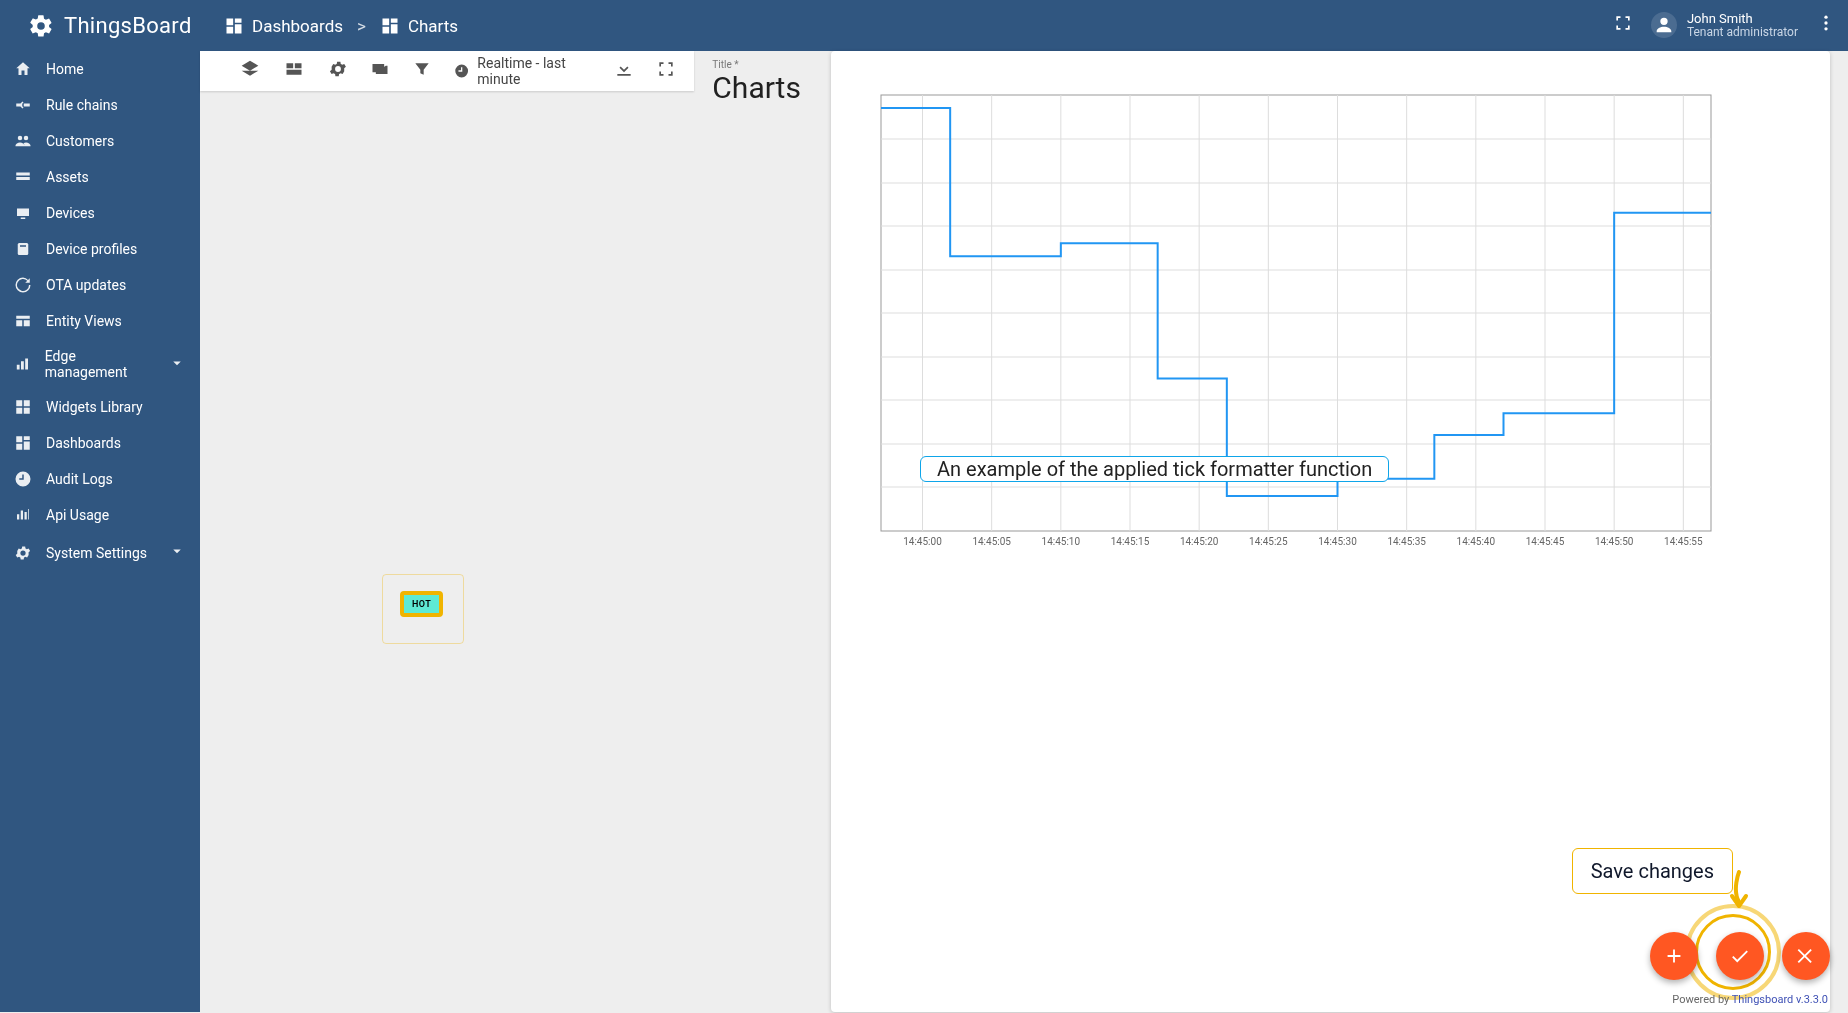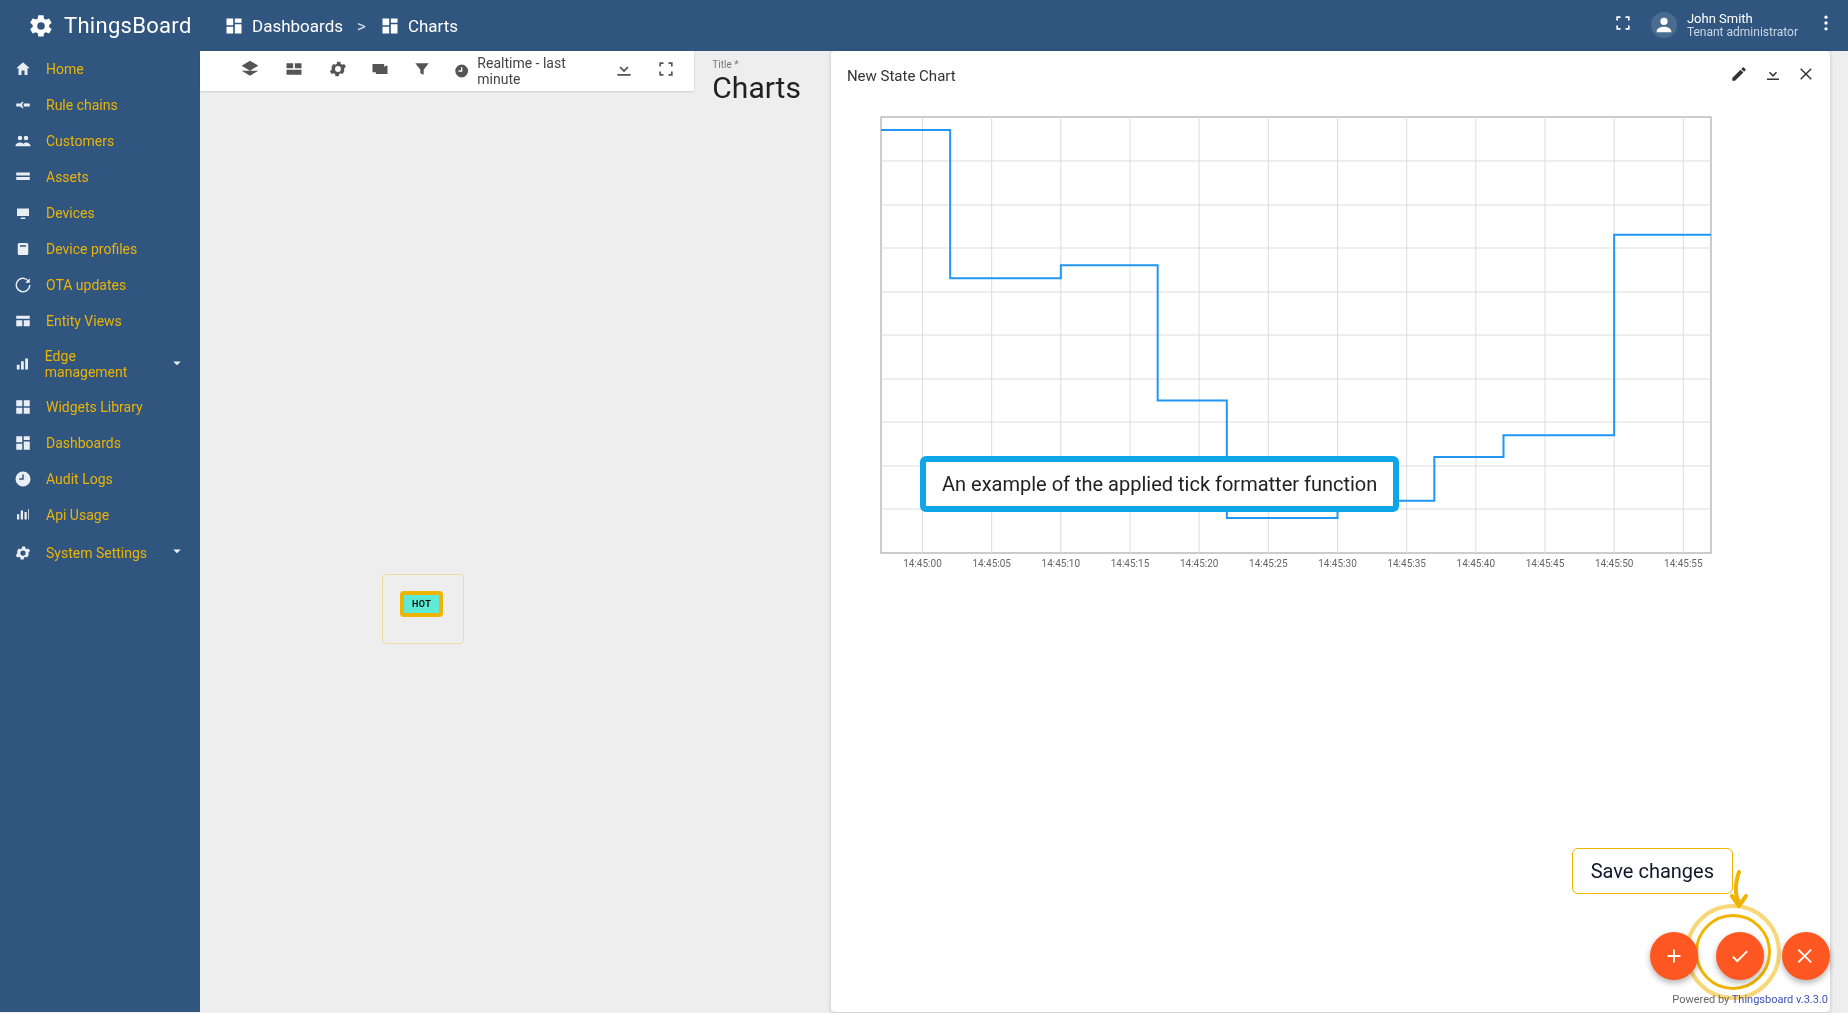--- a/index.html
+++ b/index.html
@@ -27,21 +27,21 @@
   .user { display: flex; align-items: center; gap: 10px; }
   .user-icon { width: 26px; height: 26px; border-radius: 50%; background:#fff2; display:flex; align-items:center; justify-content:center; }
   .user-icon svg { width: 22px; height: 22px; fill:#fff; }
   .user-text { line-height: 1.1; font-size: 12px; }
   .user-text .name { font-size: 13px; }
   .user-text .role { color: #c9d6e5; }
 
   
   .layout { display: flex; height: calc(100% - 52px); }
   .sidebar {
-    width: 200px; background: #305680; color:#eab308; display:flex; flex-direction:column;
+    width: 200px; background: #305680; color:#ffffff; display:flex; flex-direction:column;
     font-size: 14px;
   }
   .snav-item { display:flex; align-items:center; gap:14px; padding:9px 14px; cursor:pointer; }
   .snav-item svg { width:18px; height:18px; fill:#fff; opacity:.9; }
   .snav-item .chev { margin-left:auto; }
 
   
   .main { flex:1; position:relative; background:#eeeeee; display:flex; flex-direction:row; }
   .toolbar2 {
     background:#fff; height:40px; display:flex; align-items:center; padding:0 18px 0 40px; gap:24px; box-shadow:0 1px 2px rgba(0,0,0,.15);
@@ -75,21 +75,21 @@
   .legend-row .val { margin-left:auto; }
 
   
   .hot-callout {
     position:absolute; left:200px; top:540px; border:4px solid #f0b400; border-radius:4px; background:#5eead4; padding:4px 8px; font-size:9px; font-weight:600; letter-spacing:.5px;
   }
   .hot-outline { position:absolute; left:182px; top:523px; width:82px; height:70px; border:1px solid #f0b40055; border-radius:4px; pointer-events:none; }
 
   
   .annot {
-    position:absolute; background:#fff; border:6px solid #0ea5e9; border-radius:6px; padding:10px 16px; font-size:20px; color:#222;
+    position:absolute; background:#fff; border:1px solid #0ea5e9; border-radius:6px; padding:0 16px; font-size:20px; color:#222;
   }
   .annot2 {
     position:absolute; background:#fff; border:1px solid #f0b400; border-radius:6px; padding:10px 18px; font-size:20px; color:#0f172a;
   }
 
   
   .fabs { position:absolute; right:18px; bottom:32px; display:flex; gap:18px; }
   .fab { width:48px; height:48px; border-radius:50%; background:#ff5722; display:flex; align-items:center; justify-content:center; box-shadow:0 3px 6px rgba(0,0,0,.3); cursor:pointer; }
   .fab svg { width:22px; height:22px; fill:#fff; }
   .fab-ring { position:absolute; right:67px; bottom:12px; width:96px; height:96px; border:4px solid #f0b40088; border-radius:50%; pointer-events:none; }
@@ -285,34 +285,20 @@
             </svg></span>
       </div>
     </div>
 
     <div class="title-block">
       <div class="title-label">Title *</div>
       <div class="title-value">Charts</div>
     </div>
 
     <div class="card">
-      <div class="card-head">
-        <div class="card-title">New State Chart</div>
-        <div class="card-tools">
-          <span><svg viewBox="0 0 24 24">
-                <path d="M3 17.25V21h3.75l11-11-3.75-3.75zM20.7 7a1 1 0 0 0 0-1.4l-2.3-2.3a1 1 0 0 0-1.4 0L15 5.3 18.7 9z"></path>
-              </svg></span>
-          <span><svg viewBox="0 0 24 24">
-                <path d="M12 3v10l4-4 1.4 1.4L12 16 6.6 10.4 8 9l4 4V3zM4 18h16v2H4z"></path>
-              </svg></span>
-          <span><svg viewBox="0 0 24 24">
-                <path d="M18.3 5.7 12 12l6.3 6.3-1.4 1.4L10.6 13.4 4.3 19.7 2.9 18.3 9.2 12 2.9 5.7 4.3 4.3l6.3 6.3 6.3-6.3z"></path>
-              </svg></span>
-        </div>
-      </div>
 
       <div class="chart-wrap">
         <div class="plot">
           <svg id="chart-svg" width="860" height="470">
 
             <rect x="20" y="10" width="830" height="436" fill="none" stroke="#999" stroke-width="1"></rect>
 
             <g stroke="#ddd" stroke-width="1">
               <line x1="20" y1="54" x2="850" y2="54"></line>
               <line x1="20" y1="98" x2="850" y2="98"></line>

